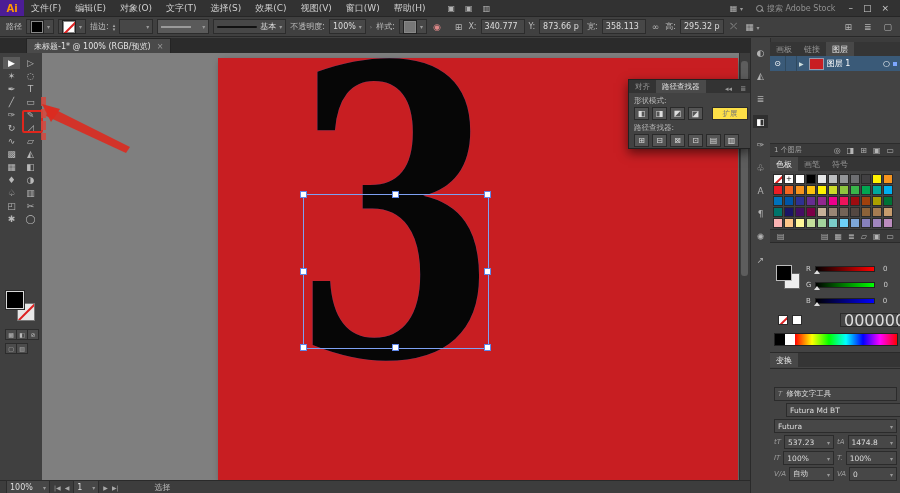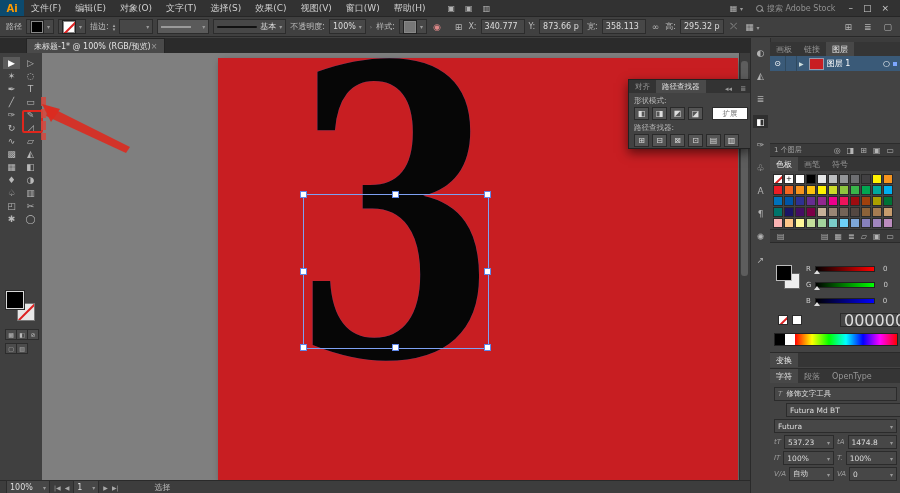--- a/index.html
+++ b/index.html
@@ -2,42 +2,42 @@
 <html><head>
 <meta charset="utf-8">
 <style>
   html,body{margin:0;padding:0;background:#1e1e1e}
   #app{position:relative;width:900px;height:493px;overflow:hidden;
        font-family:"DejaVu Sans",sans-serif;color:#c9c9c9;background:#404040;
        -webkit-font-smoothing:antialiased}
   .abs{position:absolute}
   
   #menubar{left:0;top:0;width:900px;height:16px;background:#323232;display:flex;align-items:center;font-size:9px;border-bottom:1px solid #262626}
-  #ailogo{width:24px;height:16px;background:#0c4a6e;color:#ff9a00;font-weight:bold;font-size:10px;display:flex;align-items:center;justify-content:center}
+  #ailogo{width:24px;height:16px;background:#4c1d95;color:#ff9a00;font-weight:bold;font-size:10px;display:flex;align-items:center;justify-content:center}
   .mi{padding:0 7px;color:#cfcfcf;white-space:nowrap;cursor:default}
   .qicon{padding:0 5px;color:#b5b5b5;font-size:8px}
   #mb-right{margin-left:auto;display:flex;align-items:center;gap:8px;padding-right:6px}
   #search{display:flex;align-items:center;gap:4px;color:#8f8f8f;font-size:8px}
   .mag{position:relative;width:7px;height:7px}
   .mag i{position:absolute;left:0;top:0;width:5px;height:5px;border:1px solid #9a9a9a;border-radius:50%}
   .mag b{position:absolute;left:5px;top:5px;width:3px;height:1px;background:#9a9a9a;transform:rotate(45deg)}
   .winbtn{color:#cfcfcf;font-size:9px;padding:0 5px}
   #controlbar{left:0;top:17px;width:900px;height:20px;background:#404040;border-bottom:1px solid #282828;display:flex;align-items:center;font-size:8px;padding:0 6px;gap:4px;box-sizing:border-box}
   .cb-label{color:#bdbdbd;white-space:nowrap}
   .combo{display:flex;align-items:center;gap:3px;background:#474747;border:1px solid #2c2c2c;height:13px;padding:0 3px;color:#ddd;white-space:nowrap}
   .car{color:#999;font-size:6px}
   .swchip{width:12px;height:12px;border:1px solid #222;background:#000;box-shadow:inset 0 0 0 1px #888}
   .swnone{background:#fff;position:relative;overflow:hidden}
   .swnone:after{content:"";position:absolute;left:-2px;top:5px;width:20px;height:2px;background:#d22;transform:rotate(-45deg)}
   .spin{display:flex;flex-direction:column;font-size:5px;line-height:4px;color:#aaa}
   .brushline{width:40px;height:2px;background:#111;border-radius:2px}
   .cbicon{color:#b5b5b5;font-size:9px;padding:0 2px}
   
   #tabstrip{left:0;top:38px;width:750px;height:15px;background:#2b2b2b;display:flex;align-items:flex-end}
-  #doctab{margin-left:26px;height:14px;background:#4a4a4a;display:flex;align-items:center;padding:0 7px;font-size:8px;color:#e2e2e2;border:1px solid #242424;border-bottom:none}
+  #doctab{margin-left:26px;height:14px;background:#4a4a4a;display:flex;align-items:center;gap:6px;padding:0 7px;font-size:8px;color:#e2e2e2;border:1px solid #242424;border-bottom:none}
   
   #toolbar{left:0;top:53px;width:42px;height:427px;background:#404040;border-right:1px solid #2e2e2e}
   .tool{position:absolute;width:17px;height:12px;display:flex;align-items:center;justify-content:center;font-size:9px;color:#b8b8b8}
   .tool.active{background:#5b5b5b;color:#fff}
   #fillsw{position:absolute;left:6px;top:238px;width:16px;height:16px;background:#000;border:1px solid #dadada;box-shadow:0 0 0 1px #2a2a2a;z-index:2}
   #strokesw{position:absolute;left:17px;top:250px;width:16px;height:16px;background:#e8e8e8;border:1px solid #777;overflow:hidden}
   #strokesw:after{content:"";position:absolute;left:-3px;top:6px;width:26px;height:2px;background:#d22;transform:rotate(-45deg)}
   .tbmini{position:absolute;width:10px;height:9px;border:1px solid #2c2c2c;background:#4c4c4c;font-size:6px;color:#bbb;display:flex;align-items:center;justify-content:center}
   
   #canvas{left:42px;top:53px;width:708px;height:427px;background:#7f7f7f;overflow:hidden}
@@ -51,21 +51,21 @@
   .vthumb{position:absolute;background:#5d5d5d;border-radius:3px}
   
   #pfpanel{position:absolute;width:121px;height:68px;background:#424242;border:1px solid #222;box-shadow:0 4px 10px rgba(0,0,0,.55);font-size:7.5px}
   #pftabs{height:13px;background:#333;display:flex;align-items:flex-end}
   .pftab{padding:1px 6px;color:#9a9a9a;height:11px;display:flex;align-items:center}
   .pftab.active{background:#4a4a4a;color:#e8e8e8}
   #pftabs .pfmenu{margin-left:auto;color:#9a9a9a;font-size:7px;padding:0 4px}
   .pflabel{color:#bdbdbd;margin:3px 0 1px 5px}
   .pfrow{display:flex;gap:3px;margin-left:5px;align-items:center}
   .pfbtn{width:13px;height:11px;background:#555;border:1px solid #2a2a2a;color:#ddd;font-size:8px;display:flex;align-items:center;justify-content:center}
-  #pfexpand{margin-left:6px;width:34px;height:11px;background:#ffffff;border:1px solid #2d2d2d;color:#777;display:flex;align-items:center;justify-content:center}
+  #pfexpand{margin-left:6px;width:34px;height:11px;background:#fde047;border:1px solid #2d2d2d;color:#777;display:flex;align-items:center;justify-content:center}
   
   #redbox{position:absolute;border:2px solid #e0261c;border-radius:2px}
   .redmark{position:absolute;background:#d5483d;opacity:.85}
   
   #dock{left:750px;top:38px;width:150px;height:455px;background:#3c3c3c;border-left:1px solid #2a2a2a}
   #dockstrip{position:absolute;left:0;top:0;width:19px;height:455px;background:#424242;border-right:1px solid #2d2d2d}
   .dicon{position:absolute;left:2px;width:15px;height:13px;display:flex;align-items:center;justify-content:center;color:#b3b3b3;font-size:9px}
   .dicon.active{background:#2f2f2f;color:#fff}
   .panel{position:absolute;left:19px;width:131px;background:#434343;border-bottom:1px solid #2a2a2a;box-sizing:border-box}
   .ptabs{height:14px;background:#353535;display:flex;align-items:flex-end;font-size:8px}
@@ -467,25 +467,20 @@
       </div>
     </div>
 
     <div class="panel" style="top:315px;height:16px">
       <div class="ptabs">
           <span class="ptab active">变换</span>
         </div>
     </div>
 
     <div class="panel" style="top:331px;height:124px;border-bottom:none">
-      <div class="ptabs">
-          <span class="ptab active">字符</span>
-          <span class="ptab">段落</span>
-          <span class="ptab">OpenType</span>
-        </div>
       <div class="crow" style="left:4px;top:18px;width:123px">
         <span class="ccombo" style="width:100%;justify-content:flex-start;gap:4px">
           <span class="cicon">T</span>
           <span>修饰文字工具</span>
         </span>
       </div>
       <div class="crow" style="left:16px;top:34px;width:123px">
         <span class="ccombo" style="width:100%">
             <span>Futura Md BT</span>
             <span class="car">▾</span>

